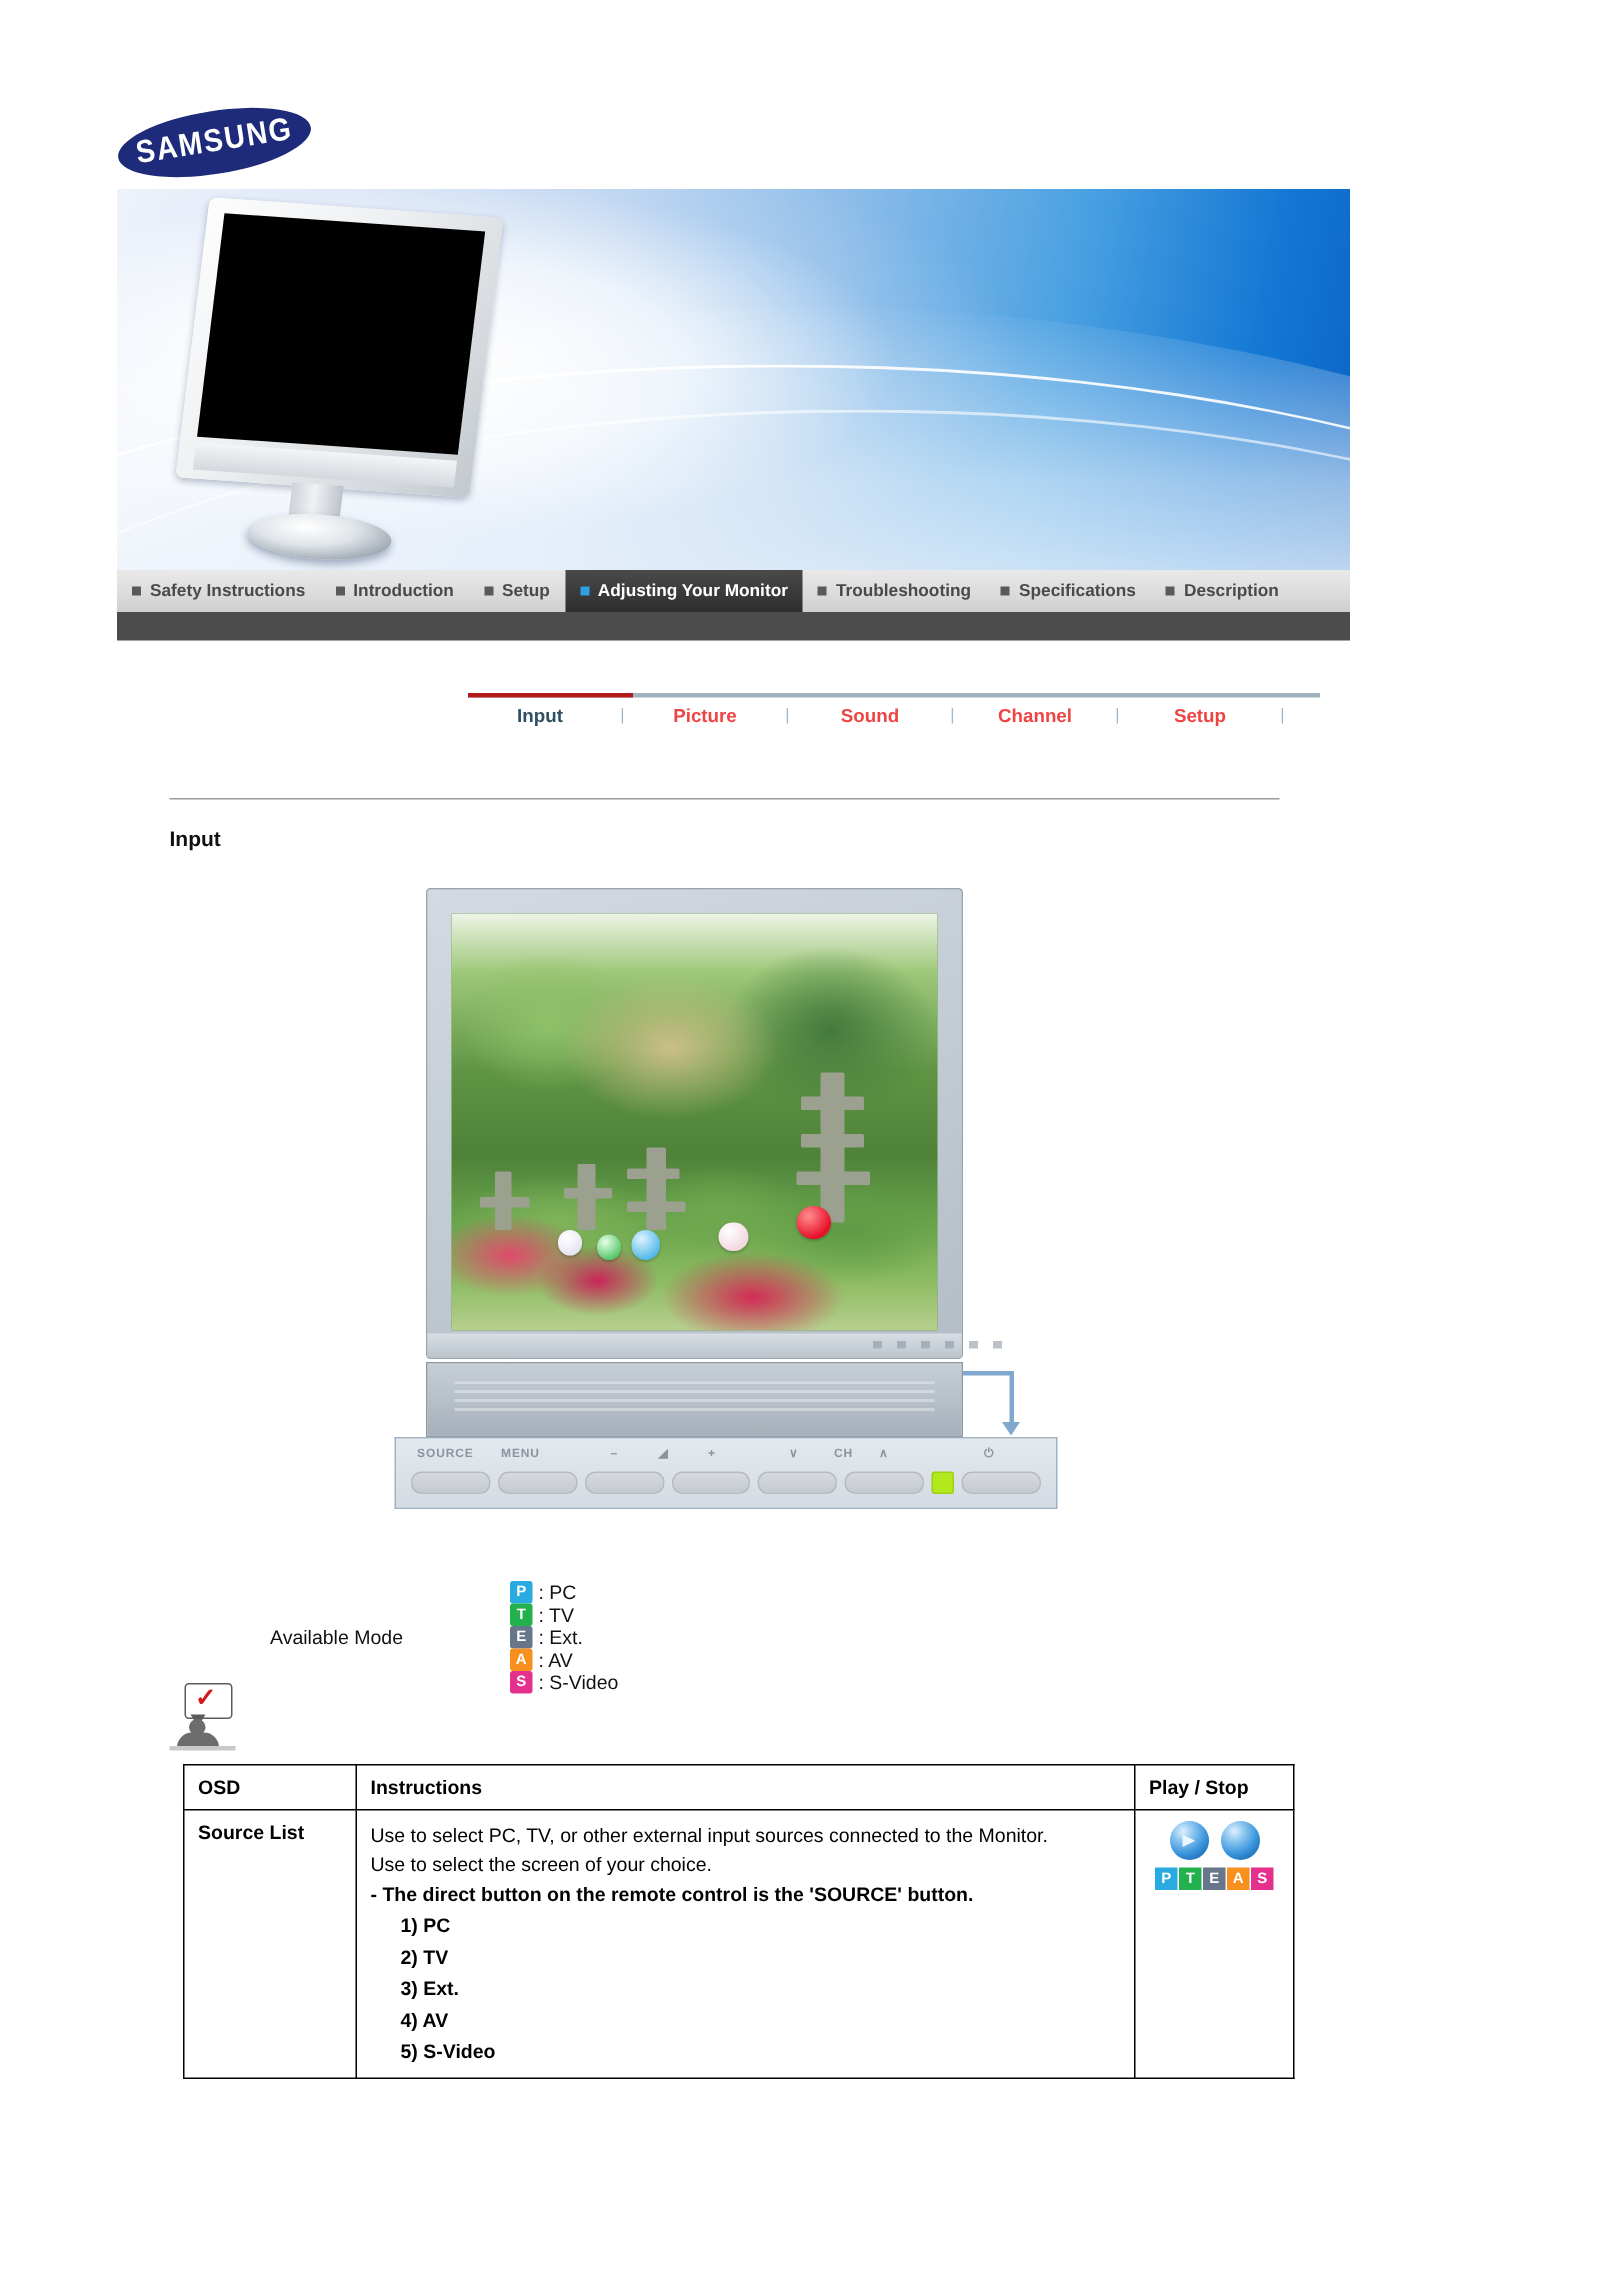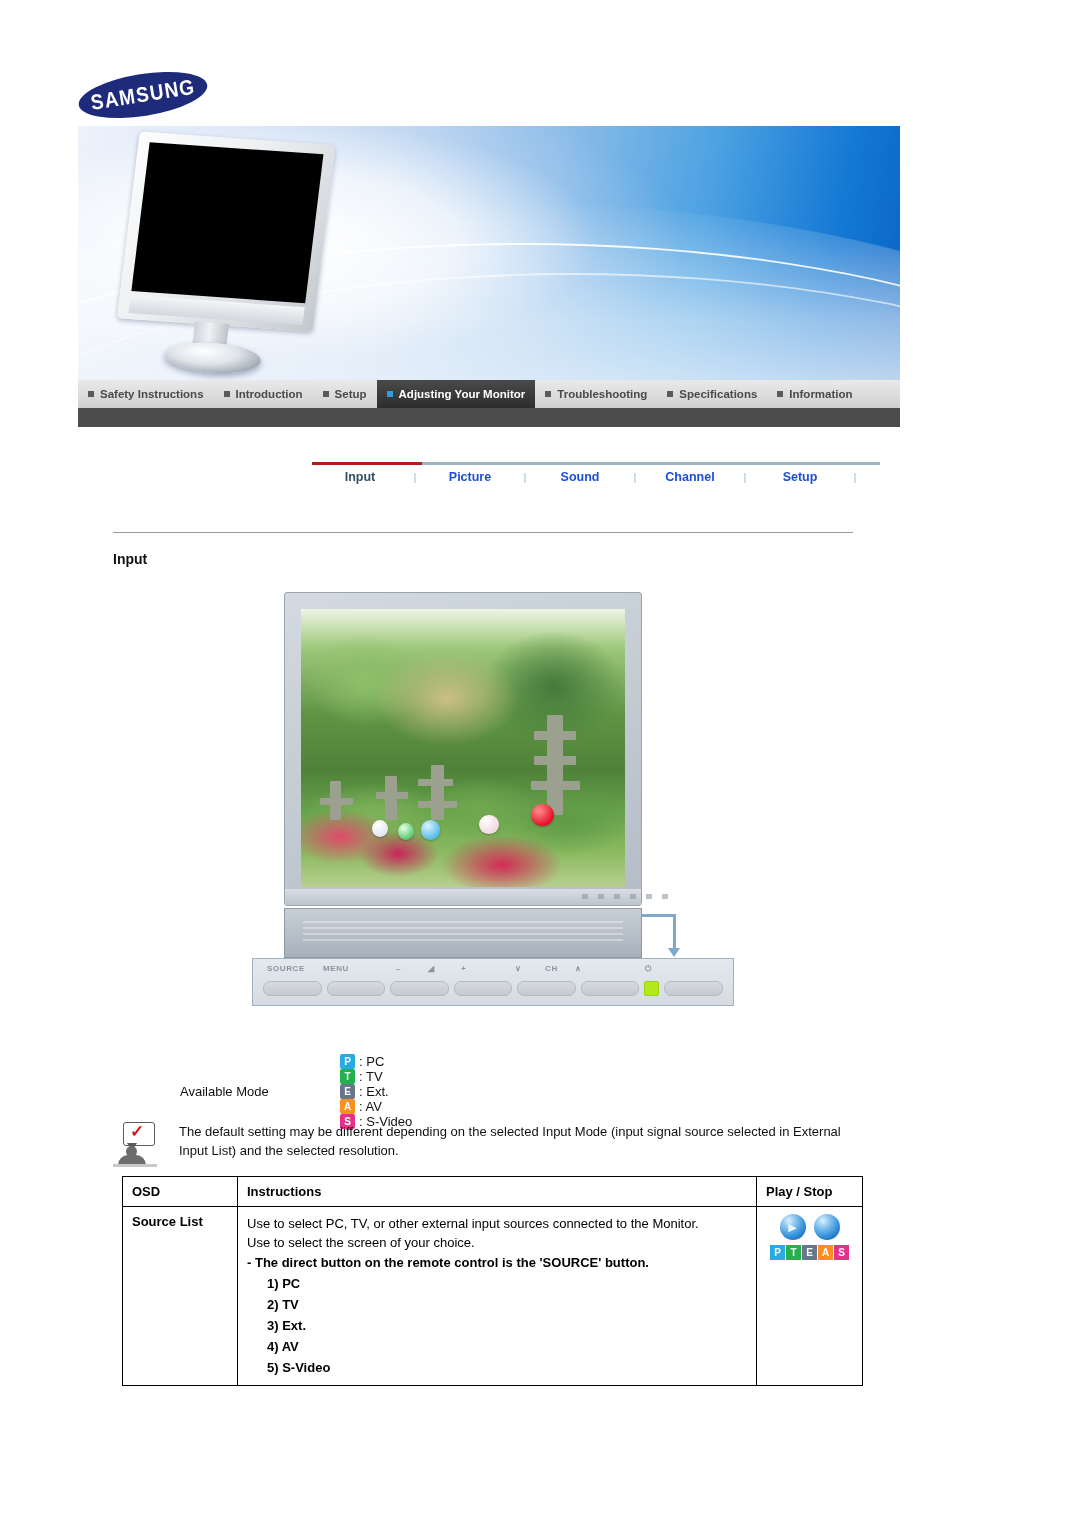--- a/index.html
+++ b/index.html
@@ -204,21 +204,21 @@
   .subnav-items {
     position: absolute;
     left: 0; top: 8px;
     width: 100%;
     display: flex;
     align-items: center;
   }
   .subnav-item {
     font-size: 12.5px;
     font-weight: bold;
-    color: #1d4ed8;
+    color: #ef4444;
     text-align: center;
     cursor: pointer;
     width: 96px;
   }
   .subnav-item.active { color: #2f4f63; }
   .subnav-sep {
     color: #9fb9c9;
     font-size: 11px;
     width: 14px;
     text-align: center;
@@ -319,26 +319,25 @@
     position: absolute;
     left: 18px; top: 12px;
     right: 18px;
     height: 22px;
     background: repeating-linear-gradient(180deg, rgba(255,255,255,0.35) 0 2px, transparent 2px 6px);
   }
 
   
   #control-panel {
     position: absolute;
-    left: 4px; top: 366px;
+    left: 15px; top: 366px;
     width: 440px;
     height: 46px;
     background: linear-gradient(180deg, #e4e9ee 0%, #d4dbe2 100%);
     border: 1px solid #9fb0c2;
-    padding-left: 40px;
   }
   .cp-labels {
     position: absolute;
     left: 0; top: 5px;
     width: 100%;
     height: 14px;
   }
   .cp-label {
     position: absolute;
     font-size: 8px;
@@ -585,21 +584,21 @@
     <div class="nav-tab">
       <span class="bullet"></span>
       <span>Troubleshooting</span>
     </div>
     <div class="nav-tab">
       <span class="bullet"></span>
       <span>Specifications</span>
     </div>
     <div class="nav-tab">
       <span class="bullet"></span>
-      <span>Information</span>
+      <span>Description</span>
     </div>
   </div>
 <div id="nav-underbar"></div>
 
 <div id="sub-nav">
   <div class="subnav-rule"></div>
   <div class="subnav-rule-active"></div>
   <div class="subnav-items">
       <div class="subnav-item active">Input</div>
       <div class="subnav-sep">|</div>
@@ -702,21 +701,20 @@
 
 <div id="note-row">
   <div id="note-icon">
     <div class="ni-bubble"></div>
     <div class="ni-check">✓</div>
     <div class="ni-tail"></div>
     <div class="ni-head"></div>
     <div class="ni-shoulders"></div>
     <div class="ni-ground"></div>
   </div>
-  <div id="note-text">The default setting may be different depending on the selected Input Mode (input signal source selected in External Input List) and the selected resolution.</div>
 </div>
 
 <table id="osd-table">
   <colgroup>
     <col class="col-osd">
       <col class="col-desc">
       <col class="col-play">
   </colgroup>
   <thead>
     <tr>

